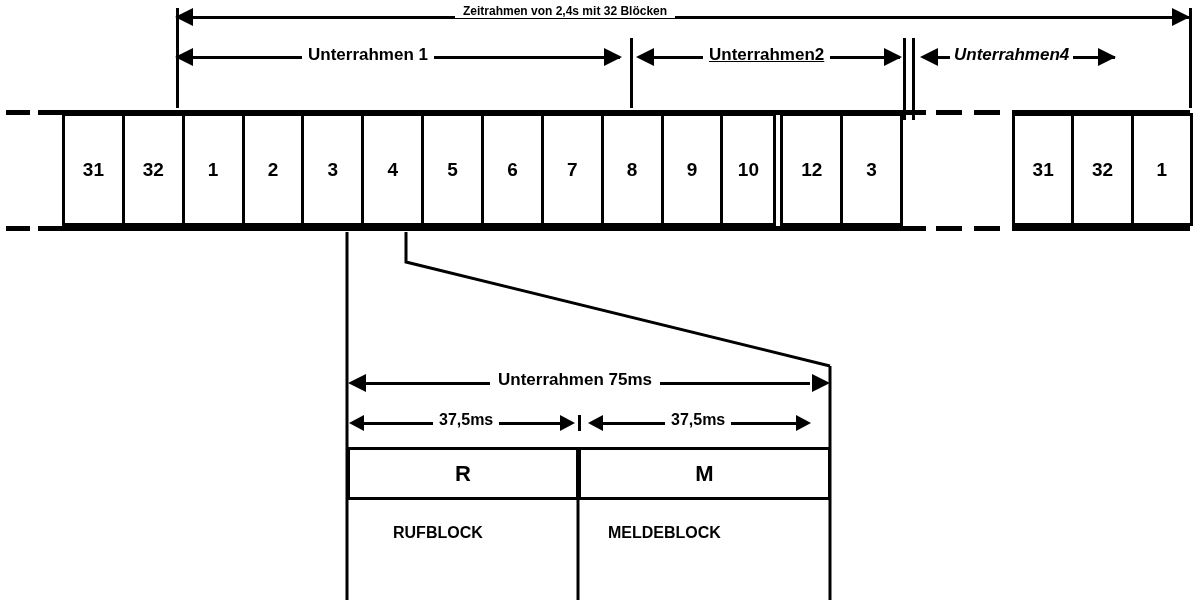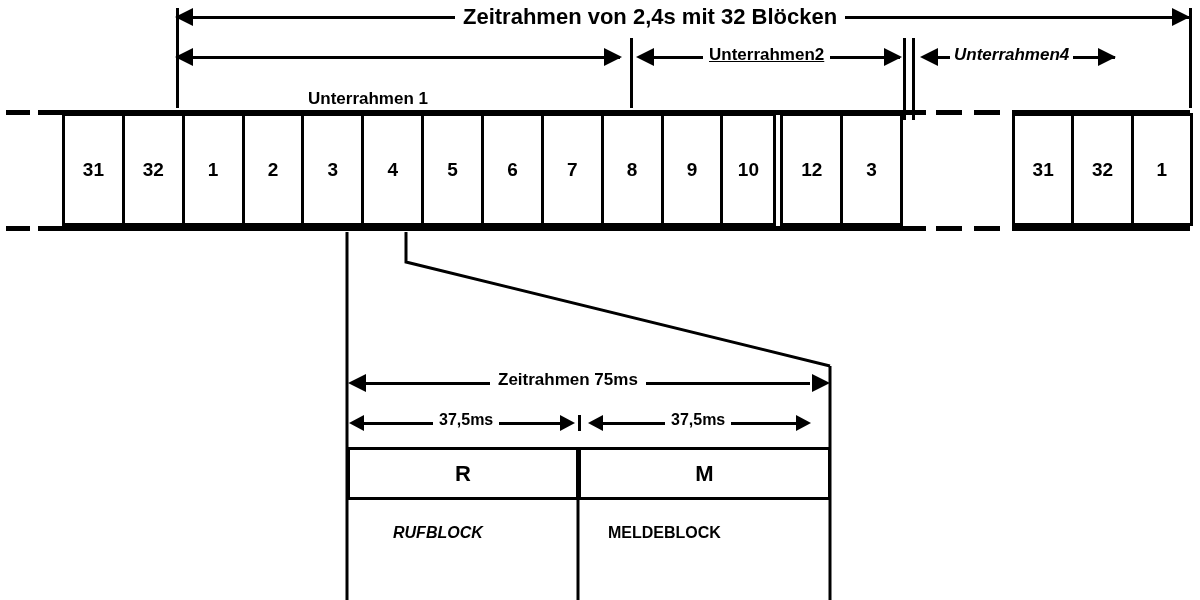--- a/index.html
+++ b/index.html
@@ -105,26 +105,26 @@
   }
 </style>
 </head>
 <body>
 
 <div id="stage">
 
   <div class="hline" style="left:190px; top:16px; width:1000px;"></div>
   <div class="arrow-l" style="left:175px; top:8px;"></div>
   <div class="arrow-r" style="left:1172px; top:8px;"></div>
-  <div class="lbl" style="left:455px; top:4px; font-size:22px; background:#ffffff; padding:0 8px;">Zeitrahmen von 2,4s mit 32 Blöcken</div>
+  <div class="lbl" style="left:455px; top:4px; font-size:12px; background:#ffffff; padding:0 8px;">Zeitrahmen von 2,4s mit 32 Blöcken</div>
 
   <div class="hline" style="left:190px; top:56px; width:430px;"></div>
   <div class="arrow-l" style="left:175px; top:48px;"></div>
   <div class="arrow-r" style="left:604px; top:48px;"></div>
-  <div class="lbl" style="left:302px; top:45px; font-size:17px; background:#ffffff; padding:0 6px;margin-top:44px;">Unterrahmen 1</div>
+  <div class="lbl" style="left:302px; top:45px; font-size:17px; background:#ffffff; padding:0 6px;">Unterrahmen 1</div>
 
   <div class="hline" style="left:650px; top:56px; width:250px;"></div>
   <div class="arrow-l" style="left:636px; top:48px;"></div>
   <div class="arrow-r" style="left:884px; top:48px;"></div>
   <div class="lbl" style="left:703px; top:45px; font-size:17px; background:#ffffff; padding:0 6px;text-decoration:underline;">Unterrahmen2</div>
 
   <div class="vline" style="left:903px; top:38px; height:82px;"></div>
   <div class="vline" style="left:912px; top:38px; height:82px;"></div>
 
   <div class="hline" style="left:935px; top:56px; width:180px;"></div>
@@ -179,36 +179,36 @@
   <svg class="leader">
     <polyline points="406,232 406,262 830,366" fill="none" stroke="#000000" stroke-width="3"></polyline>
     <line x1="347" y1="232" x2="347" y2="600" stroke="#000000" stroke-width="3"></line>
     <line x1="830" y1="366" x2="830" y2="600" stroke="#000000" stroke-width="3"></line>
     <line x1="578" y1="500" x2="578" y2="600" stroke="#000000" stroke-width="3"></line>
   </svg>
 
   <div class="hline" style="left:360px; top:382px; width:450px;"></div>
   <div class="arrow-l" style="left:348px; top:374px;"></div>
   <div class="arrow-r" style="left:812px; top:374px;"></div>
-  <div class="lbl" style="left:490px; top:370px; font-size:17px; background:#ffffff; padding:0 8px;">Zeitrahmen 75ms</div>
+  <div class="lbl" style="left:490px; top:370px; font-size:17px; background:#ffffff; padding:0 8px;">Unterrahmen 75ms</div>
 
   <div class="hline" style="left:360px; top:422px; width:210px;"></div>
   <div class="arrow-l sm" style="left:349px; top:415px;"></div>
   <div class="arrow-r sm" style="left:560px; top:415px;"></div>
   <div class="lbl" style="left:433px; top:411px; font-size:16px; background:#ffffff; padding:0 6px;">37,5ms</div>
   <div class="vline" style="left:578px; top:415px; height:16px;"></div>
 
   <div class="hline" style="left:600px; top:422px; width:205px;"></div>
   <div class="arrow-l sm" style="left:588px; top:415px;"></div>
   <div class="arrow-r sm" style="left:796px; top:415px;"></div>
   <div class="lbl" style="left:665px; top:411px; font-size:16px; background:#ffffff; padding:0 6px;">37,5ms</div>
 
   <div class="rm-box" style="left:347px; top:447px; width:232px; height:53px;">
     <span>R</span>
   </div>
   <div class="rm-box" style="left:578px; top:447px; width:253px; height:53px;">
     <span>M</span>
   </div>
 
-  <div class="caption" style="left:393px; top:524px;font-style:italic;">RUFBLOCK</div>
+  <div class="caption" style="left:393px; top:524px;">RUFBLOCK</div>
   <div class="caption" style="left:608px; top:524px;">MELDEBLOCK</div>
 
 </div>
 
 </body></html>

